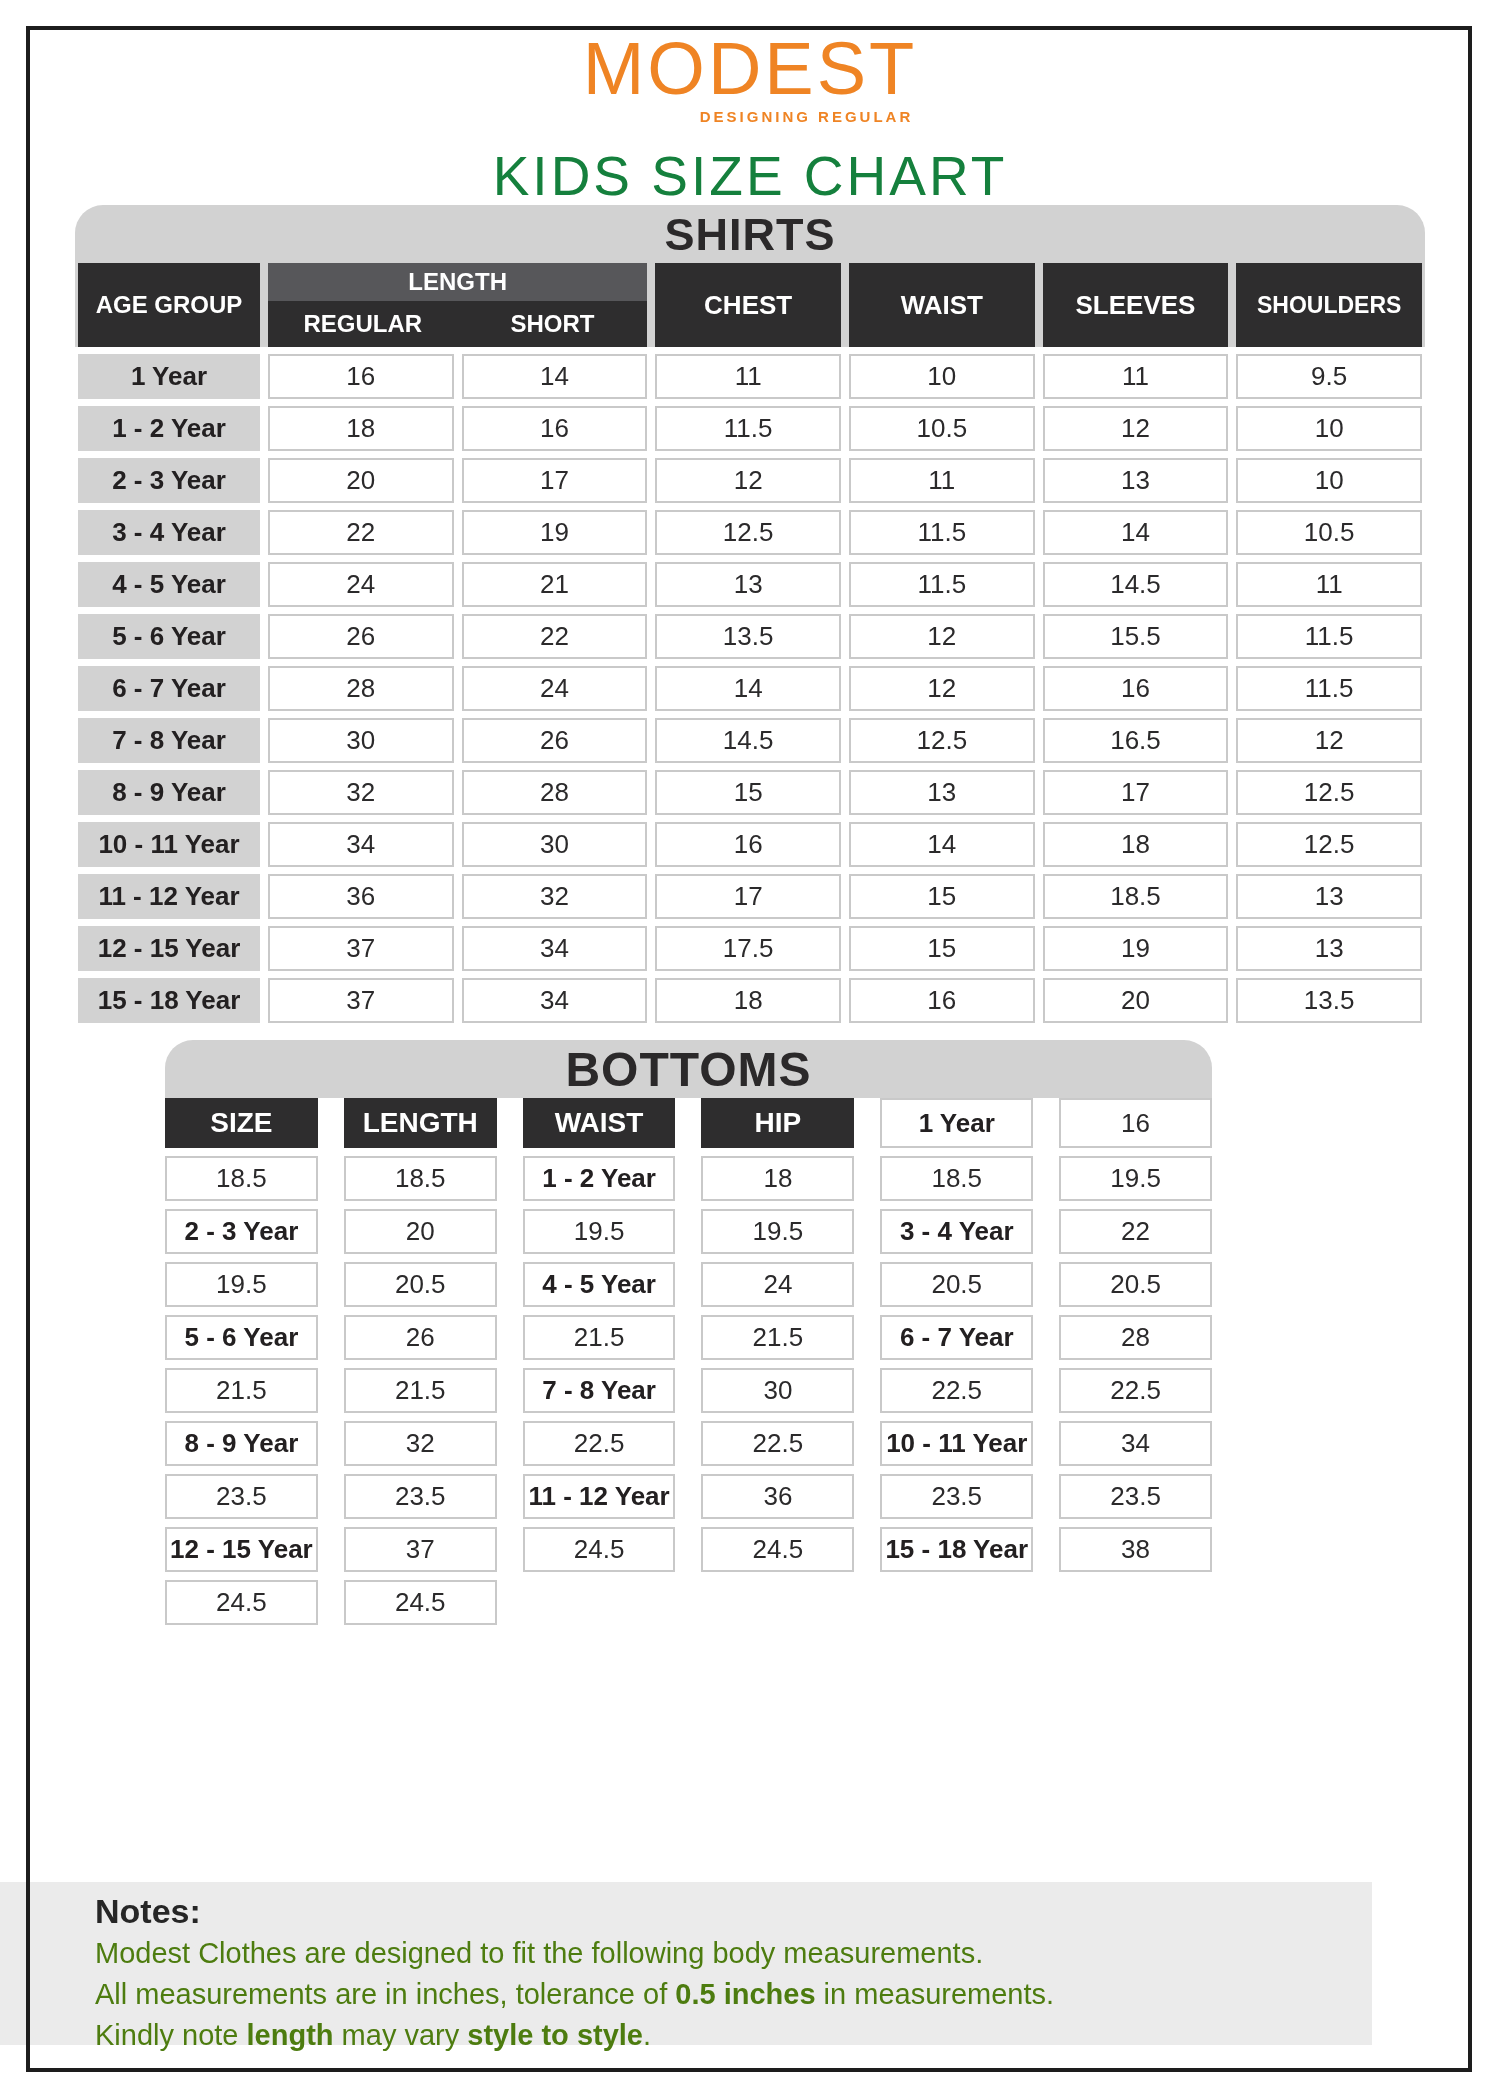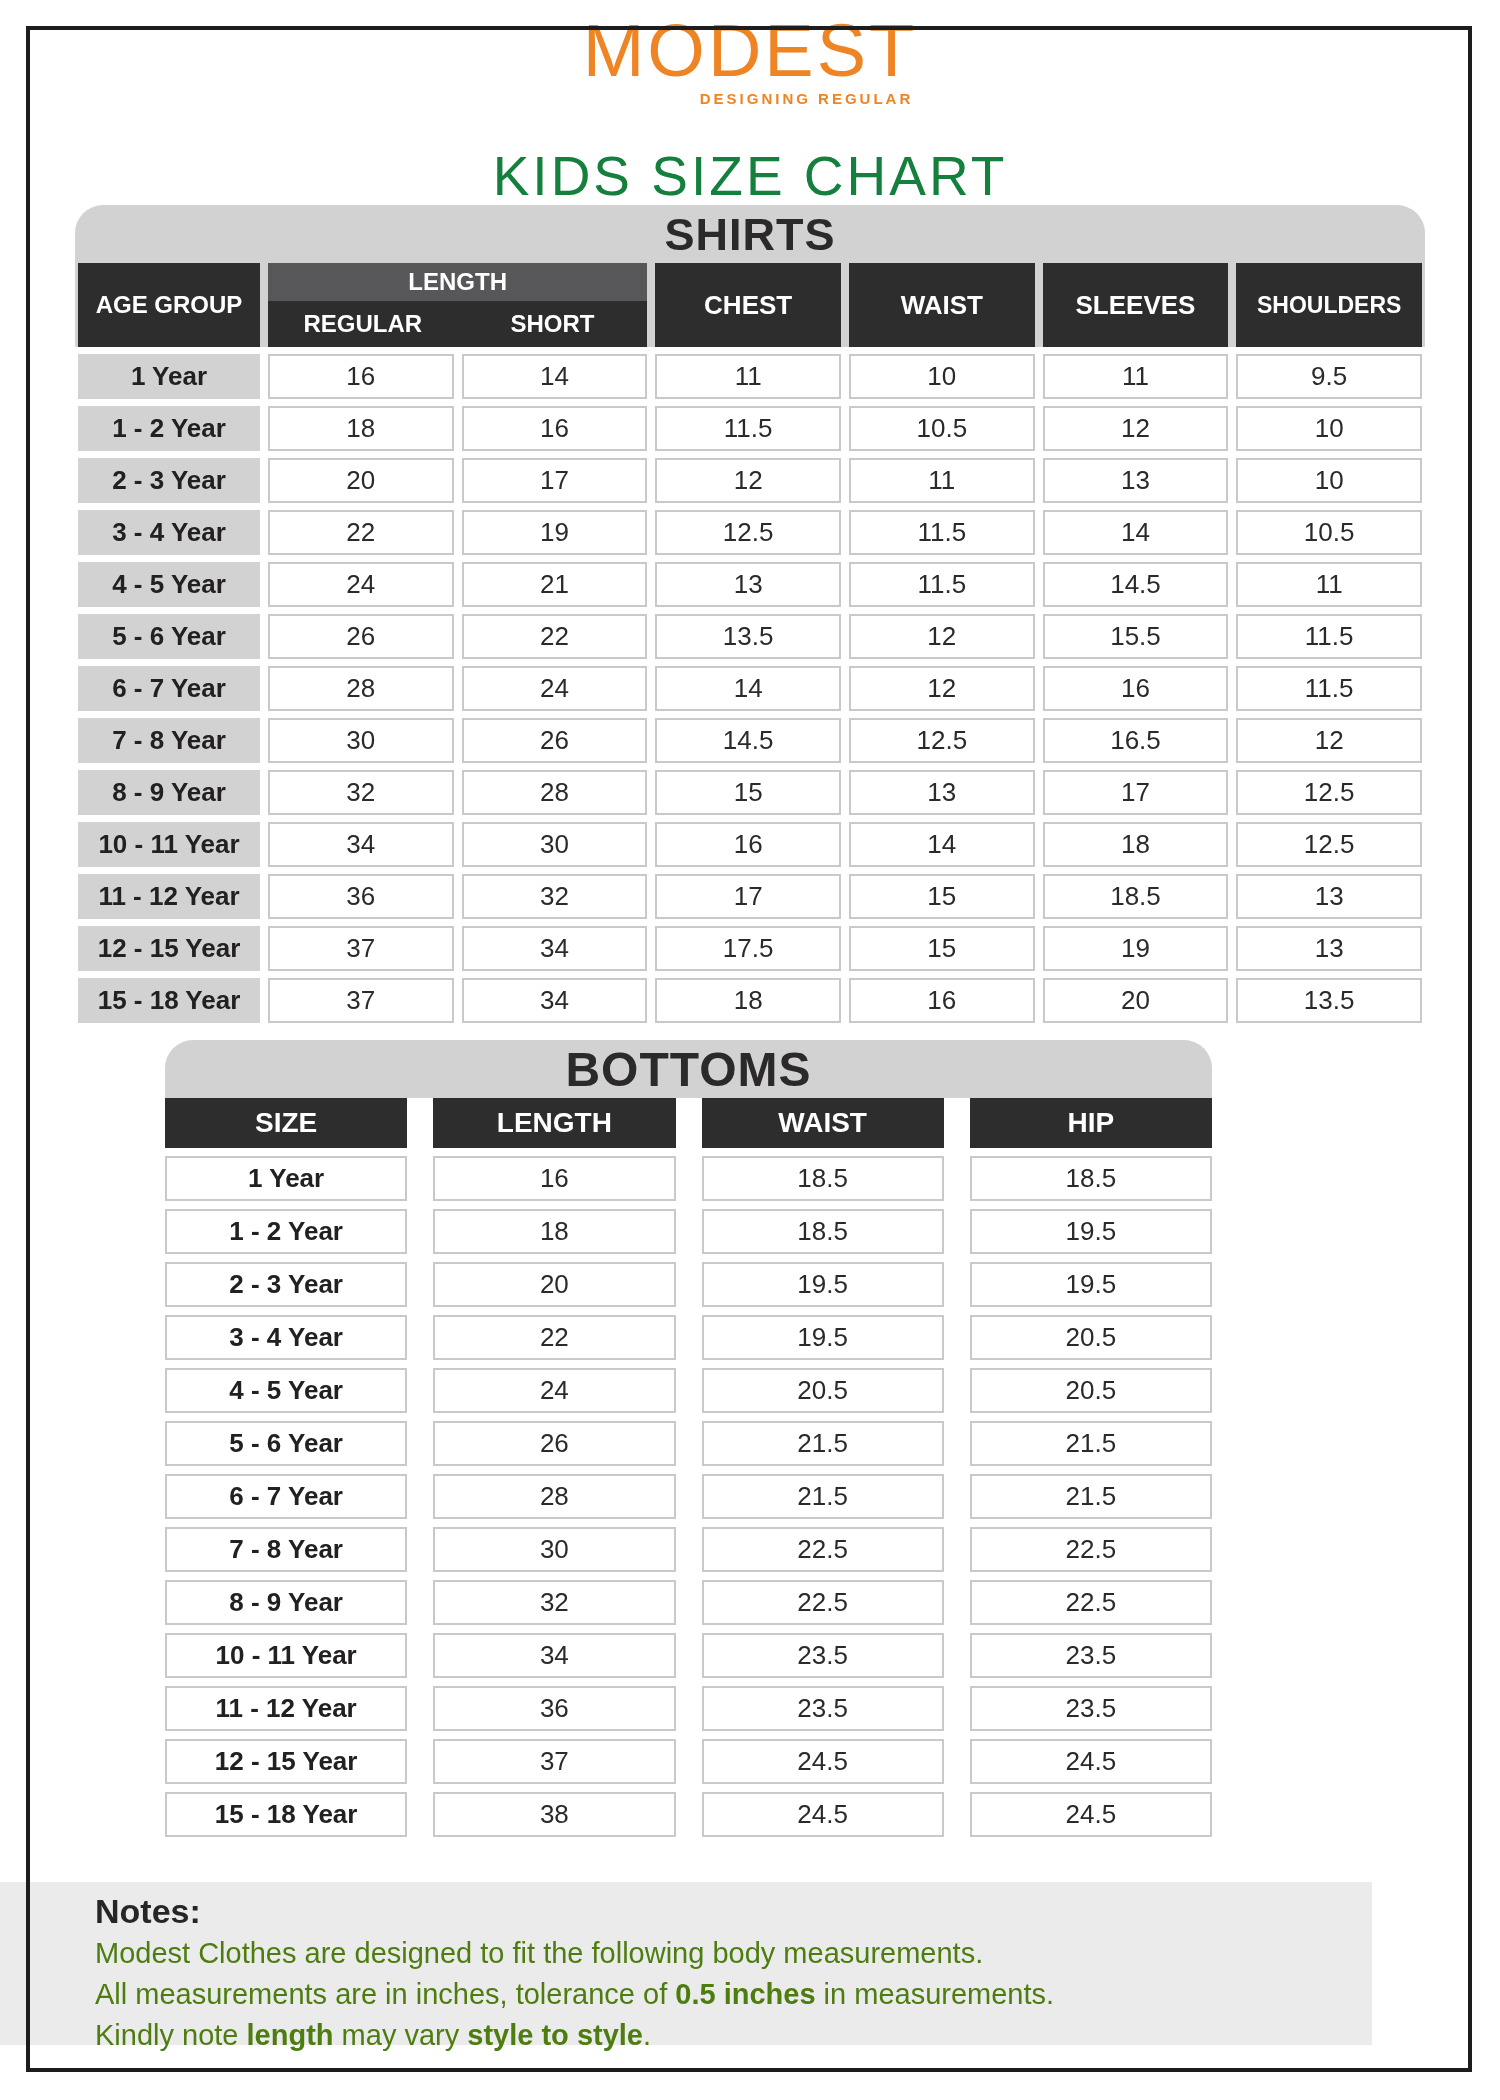--- a/index.html
+++ b/index.html
@@ -17,21 +17,21 @@
     position: absolute;
     left: 26px; top: 26px;
     width: 1446px; height: 2046px;
     border: 4px solid #1d1d1d;
     box-sizing: border-box;
     pointer-events: none;
     z-index: 50;
   }
 
   
-  .logo-block { position: absolute; top: 14px; left: 0; right: 0; text-align: center; z-index: 2; }
+  .logo-block { position: absolute; top: 32px; left: 0; right: 0; text-align: center; z-index: 2; }
   .logo-inner { display: inline-block; text-align: right; }
   .wordmark {
     font-size: 74px;
     font-weight: 400;
     letter-spacing: 3px;
     color: #ef8424;
     line-height: 74px;
     display: block;
   }
   .tagline {
@@ -121,21 +121,21 @@
   .bottoms-section { position: absolute; top: 1040px; left: 165px; width: 1047px; z-index: 1; }
   .bottoms-band {
     position: absolute; top: 0; left: 0; right: 0; height: 58px;
     background: #d2d2d2;
     border-radius: 28px 28px 0 0;
   }
   .bottoms-title { font-size: 48px; }
   .bottoms-table {
     position: relative;
     display: grid;
-    grid-template-columns: repeat(4, 1fr);
+    grid-template-columns: repeat(6, 1fr);
     grid-template-rows: 50px;
     grid-auto-rows: 45px;
     column-gap: 26px;
     row-gap: 8px;
     margin-top: 0;
   }
   .bt-hdr {
     background: #2e2d2e;
     color: #ffffff;
     font-weight: 700;

